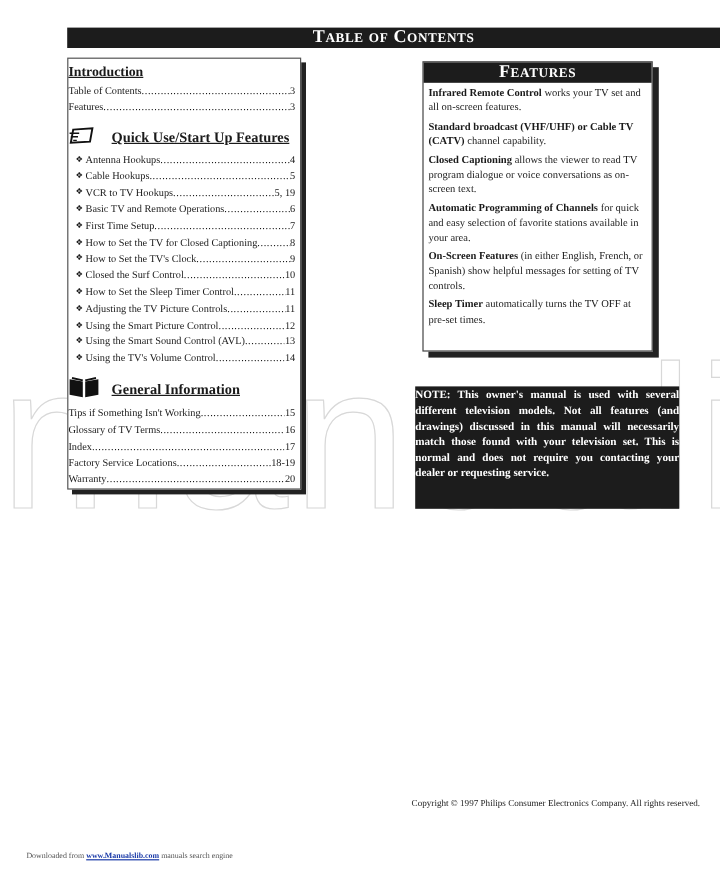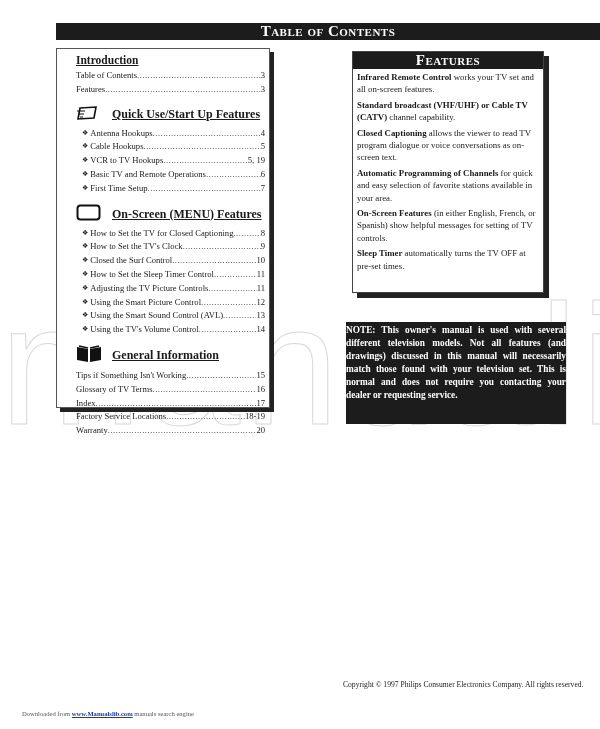--- a/index.html
+++ b/index.html
@@ -14,21 +14,21 @@
     white-space: nowrap; z-index: 0; pointer-events: none; font-weight: normal;
   }
   .title-bar {
     position: absolute; left: 56px; top: 23px; width: 544px; height: 17px;
     background: #1c1c1c; color: #fff; text-align: center;
     font-family: "Liberation Serif", serif; font-weight: bold; font-size: 15px; line-height: 17px;
     font-variant: small-caps; letter-spacing: 0.5px; z-index: 2;
   }
   .toc-box {
     position: absolute; left: 56px; top: 48px; width: 189px; height: 355px;
-    border: 1px solid #555; background: #fff; z-index: 2; padding: 3px 4px 0 19px;
+    border: 1px solid #555; background: #fff; z-index: 2; padding: 3px 4px 0 0;
     box-shadow: 4px 4px 0 #222;
   }
   .section-head {
     font-weight: bold; font-size: 11.5px; text-decoration: underline; margin: 2px 0 3px 0;
   }
   .section-head.big { font-size: 12px; display: flex; align-items: center; margin: 8px 0 2px 0; }
   .section-head.big .icon { margin-right: 10px; display: inline-block; }
   .toc-row {
     display: flex; font-size: 8.6px; line-height: 13.8px; white-space: nowrap;
   }
@@ -50,21 +50,21 @@
   .feat-body { padding: 2px 4px 0 4px; }
   .feat-item { font-size: 8.8px; line-height: 12.4px; margin-bottom: 3px; }
   .feat-item b { font-weight: bold; text-align: right; }
 
   .note-box {
     position: absolute; left: 346px; top: 322px; width: 220px; height: 98px;
     background: #1c1c1c; color: #fff; z-index: 2; padding: 2px 0;
     font-weight: bold; font-size: 9.3px; line-height: 13px; text-align: justify;
   }
   .copyright {
-    position: absolute; left: 300px; top: 680px; font-size: 7.6px; color: #222; z-index: 2; white-space: nowrap; padding-left: 43px;
+    position: absolute; left: 300px; top: 665px; font-size: 7.6px; color: #222; z-index: 2; white-space: nowrap; padding-left: 43px;
   }
   .footer {
     position: absolute; left: 22px; top: 710px; font-size: 6.6px; color: #555; z-index: 2; white-space: nowrap;
   }
   .footer a { color: #1a3aa8; text-decoration: underline; font-weight: bold; }
 </style>
 </head>
 <body>
 
 <div class="watermark">manuali</div>
@@ -121,28 +121,20 @@
         <span class="pg">6</span>
       </div>
       <div class="toc-row indent">
         <span class="bullet">❖</span>
         <span class="lbl">First Time Setup</span>
         <span class="dots"></span>
         <span class="pg">7</span>
       </div>
     </div>
 
-  <div class="section-head big">
-    <span class="icon">
-      <svg width="26" height="17" viewBox="0 0 26 17">
-          <rect x="1.5" y="1.5" width="22" height="14" rx="3" fill="none" stroke="#111" stroke-width="2"></rect>
-        </svg>
-    </span>
-    <span>On-Screen (MENU) Features</span>
-  </div>
   <div id="sec-screen">
       <div class="toc-row indent">
         <span class="bullet">❖</span>
         <span class="lbl">How to Set the TV for Closed Captioning</span>
         <span class="dots"></span>
         <span class="pg">8</span>
       </div>
       <div class="toc-row indent">
         <span class="bullet">❖</span>
         <span class="lbl">How to Set the TV's Clock</span>

